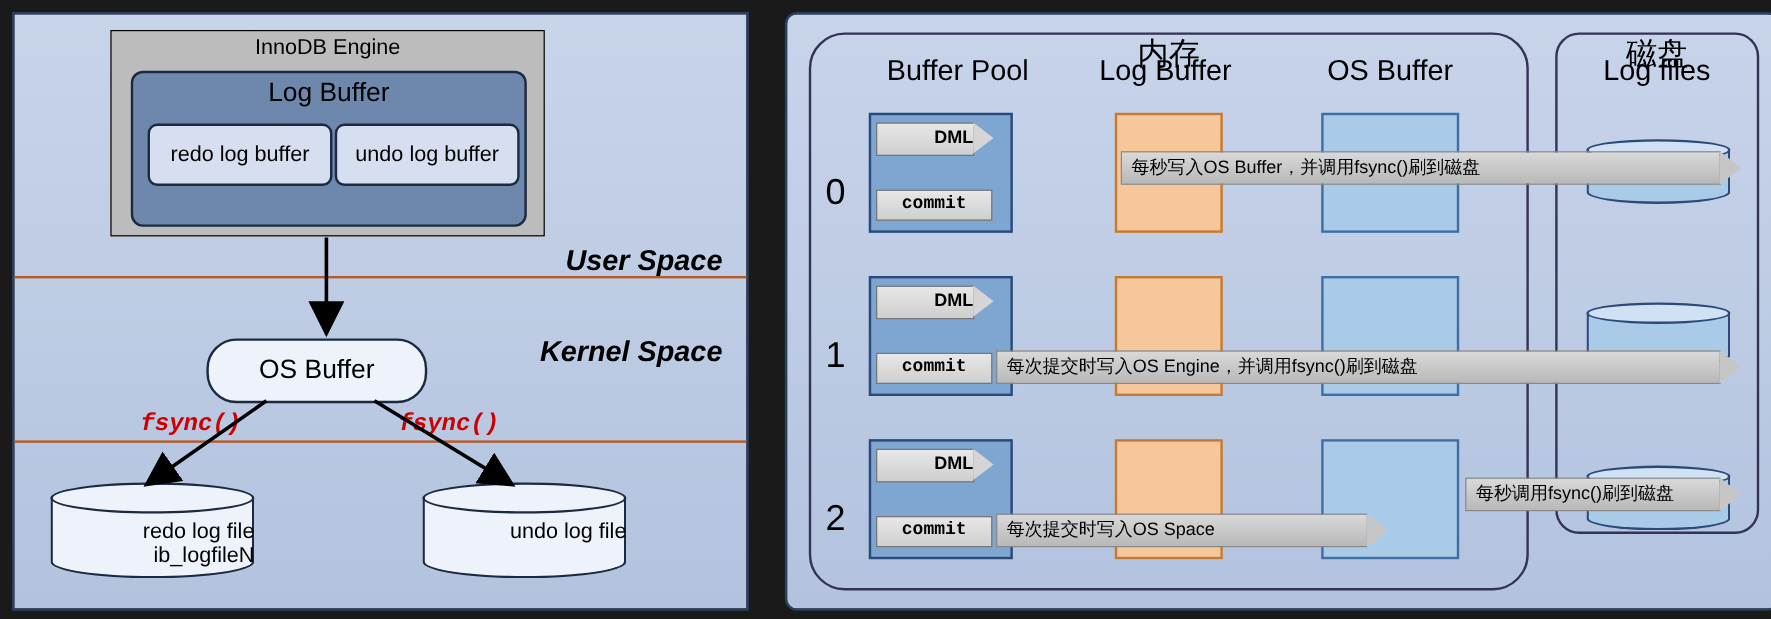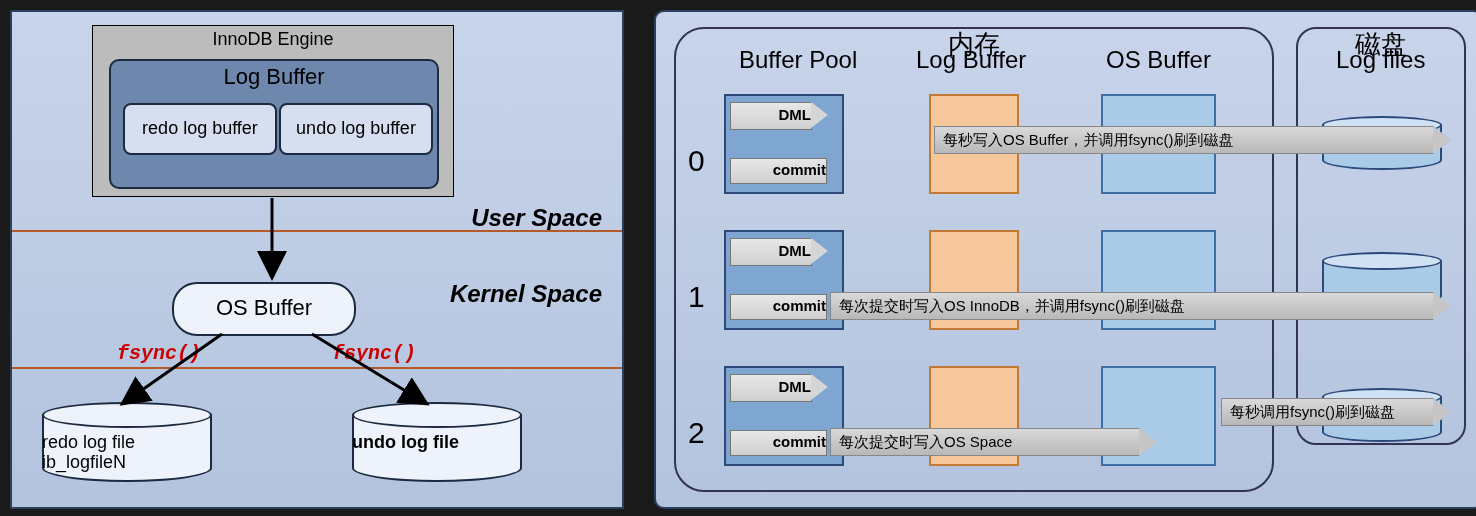--- a/index.html
+++ b/index.html
@@ -26,22 +26,22 @@
   .hr{position:absolute;left:0;width:100%;height:0;border-top:2px solid #b65a2a;}
   .hr1{top:218px;} .hr2{top:355px;}
 
   .osbuffer{left:160px;top:270px;width:180px;height:50px;background:#eef3fb;border:2px solid #1b2a40;border-radius:25px/25px;text-align:center;font-size:22px;line-height:48px;position:absolute;}
   .fsync{position:absolute;color:#c00;font-style:italic;font-weight:bold;font-size:20px;font-family:Liberation Mono, monospace;}
   .fsync1{left:105px;top:330px;} .fsync2{left:320px;top:330px;}
 
   .cyl{position:absolute;width:170px;height:90px;}
   .cyl .body{position:absolute;left:0;top:12px;width:170px;height:68px;background:#eef3fb;border:2px solid #1b2a40;border-top:none;border-bottom-left-radius:85px 14px;border-bottom-right-radius:85px 14px;box-sizing:border-box;}
   .cyl .top{position:absolute;left:0;top:0;width:170px;height:26px;background:#eef3fb;border:2px solid #1b2a40;border-radius:85px/13px;box-sizing:border-box;}
-  .cyl .txt{position:absolute;width:100%;top:30px;text-align:left;font-size:18px;line-height:20px;}
-  .cylA{left:30px;top:390px;} .cylB{left:340px;top:390px;font-weight:bold;}
+  .cyl .txt{position:absolute;width:100%;top:30px;text-align:right;font-size:18px;line-height:20px;}
+  .cylA{left:30px;top:390px;} .cylB{left:340px;top:390px;}
 
   
   svg.ov{position:absolute;left:0;top:0;pointer-events:none;}
 
   
   .mem-group{left:18px;top:15px;width:600px;height:465px;border:2px solid #335;border-radius:30px;position:absolute;box-sizing:border-box;}
   .disk-group{left:640px;top:15px;width:170px;height:418px;border:2px solid #335;border-radius:20px;position:absolute;box-sizing:border-box;}
   .grptitle{position:absolute;width:100%;text-align:center;font-size:26px;top:-2px;}
   .colh{position:absolute;font-size:24px;top:34px;}
   .colh.bp{left:50px;margin-left:33px;} .colh.lb{left:260px;} .colh.ob{left:450px;} .colh.lf{left:680px;}
@@ -50,21 +50,21 @@
 
   .bp-box{position:absolute;left:68px;width:120px;height:100px;background:#7fa6d0;border:2px solid #2b4a7a;box-sizing:border-box;}
   .lb-box{position:absolute;left:273px;width:90px;height:100px;background:#f5c79a;border:2px solid #c27a34;box-sizing:border-box;}
   .ob-box{position:absolute;left:445px;width:115px;height:100px;background:#a9cbe8;border:2px solid #3d6fa6;box-sizing:border-box;}
   .dcyl{position:absolute;left:666px;width:120px;height:60px;}
   .dcyl .body{position:absolute;left:0;top:9px;width:120px;height:45px;background:#a9cbe8;border:2px solid #2b4a7a;border-top:none;border-bottom-left-radius:60px 10px;border-bottom-right-radius:60px 10px;box-sizing:border-box;}
   .dcyl .top{position:absolute;left:0;top:0;width:120px;height:18px;background:#cfe1f2;border:2px solid #2b4a7a;border-radius:60px/9px;box-sizing:border-box;}
 
   .tagDML{position:absolute;left:74px;width:80px;height:26px;background:linear-gradient(#e7e7e7,#cfcfcf);border:1px solid #777;font-size:15px;font-weight:bold;text-align:right;line-height:24px;}
   .tagDML::after{content:"";position:absolute;right:-17px;top:-1px;border-left:17px solid #d5d5d5;border-top:13px solid transparent;border-bottom:13px solid transparent;}
-  .tagCommit{position:absolute;left:74px;width:95px;height:24px;background:linear-gradient(#e7e7e7,#cfcfcf);border:1px solid #777;font-size:15px;font-weight:bold;text-align:right;line-height:22px;}
+  .tagCommit{position:absolute;left:74px;width:95px;height:24px;background:linear-gradient(#e7e7e7,#cfcfcf);border:1px solid #777;font-size:15px;font-weight:bold;text-align:center;line-height:22px;font-family:Liberation Mono, monospace;}
 
   .flowbar{position:absolute;height:28px;background:linear-gradient(#d9d9d9,#b8b8b8);border:1px solid #888;font-size:15px;line-height:26px;padding-left:8px;box-sizing:border-box;}
   .flowbar::after{content:"";position:absolute;right:-18px;top:-1px;border-left:18px solid #c6c6c6;border-top:14px solid transparent;border-bottom:14px solid transparent;}
 
 </style>
 </head>
 <body>
 
 <div class="stage">
 
@@ -142,21 +142,21 @@
           <div class="rownumber" style="top: 268px;">1</div>
           <div class="bp-box" style="top: 218px;"></div>
           <div class="lb-box" style="top: 218px;"></div>
           <div class="ob-box" style="top: 218px;"></div>
           <div class="dcyl" style="top: 240px;">
             <div class="body"></div>
             <div class="top"></div>
           </div>
           <div class="tagDML" style="top: 226px;">DML</div>
           <div class="tagCommit" style="top: 282px;">commit</div>
-          <div class="flowbar" style="top: 280px; left: 174px; width: 604px;">每次提交时写入OS InnoDB，并调用fsync()刷到磁盘</div>
+          <div class="flowbar" style="top: 280px; left: 174px; width: 604px;">每次提交时写入OS Engine，并调用fsync()刷到磁盘</div>
         </div>
         <div style="position: absolute; left: 0px; top: 0px;">
           <div class="rownumber" style="top: 404px;">2</div>
           <div class="bp-box" style="top: 354px;"></div>
           <div class="lb-box" style="top: 354px;"></div>
           <div class="ob-box" style="top: 354px;"></div>
           <div class="dcyl" style="top: 376px;">
             <div class="body"></div>
             <div class="top"></div>
           </div>

